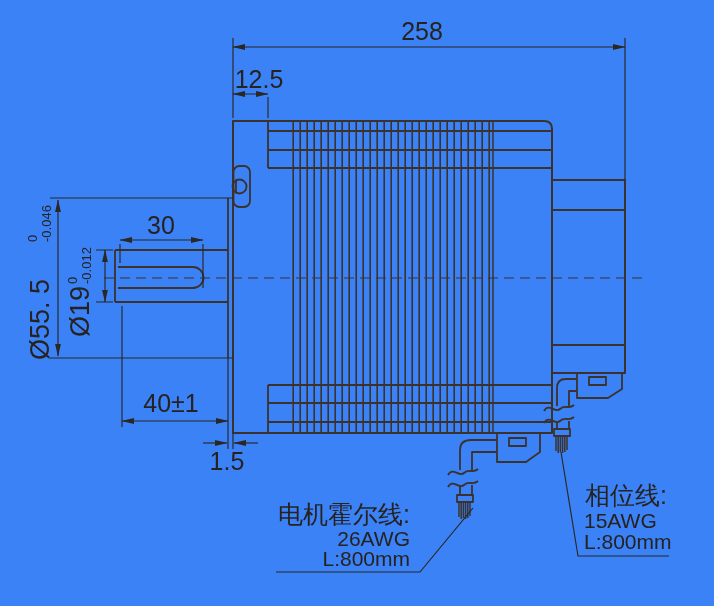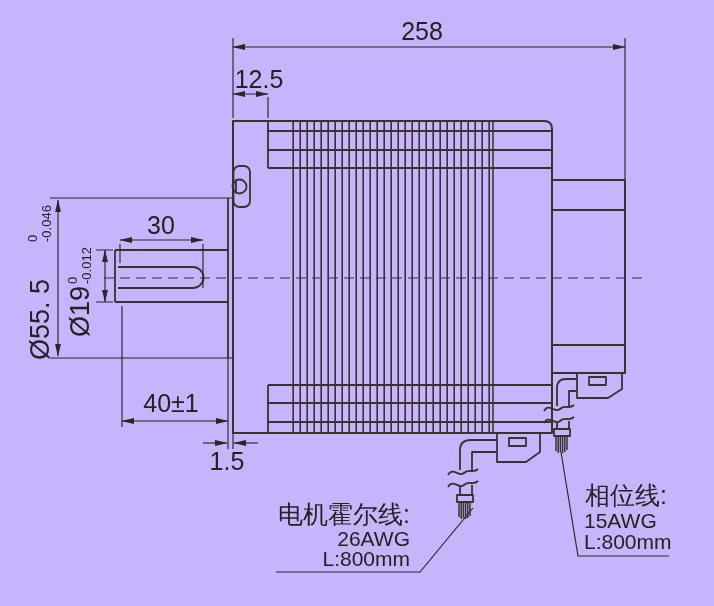--- a/index.html
+++ b/index.html
@@ -1,16 +1,16 @@
 <!DOCTYPE html>
 <html><head>
 <meta charset="utf-8">
 <style>
   html,body{margin:0;padding:0;background:#ffffff;}
-  .stage{position:relative;width:714px;height:606px;background:#c4b5fd;overflow:hidden;text-decoration:underline;}
+  .stage{position:relative;width:714px;height:606px;background:#3b82f6;overflow:hidden;text-decoration:underline;}
   svg{display:block;}
   .obj{stroke:#3c322d;stroke-width:2;fill:none;stroke-linejoin:round;stroke-linecap:butt;}
   .obj2{stroke:#3c322d;stroke-width:1.8;fill:none;stroke-linejoin:round;}
   .thin{stroke:#3c322d;stroke-width:1.1;fill:none;}
   .fin{stroke:#3c322d;stroke-width:1.5;fill:none;}
   .dim{stroke:#2b2723;stroke-width:1.15;fill:none;}
   .dimtxt{font-family:"Liberation Sans",sans-serif;fill:#262220;}
   .big{font-size:25px;}
   .tol{font-size:13px;}
   .cjk{font-size:25px;}

